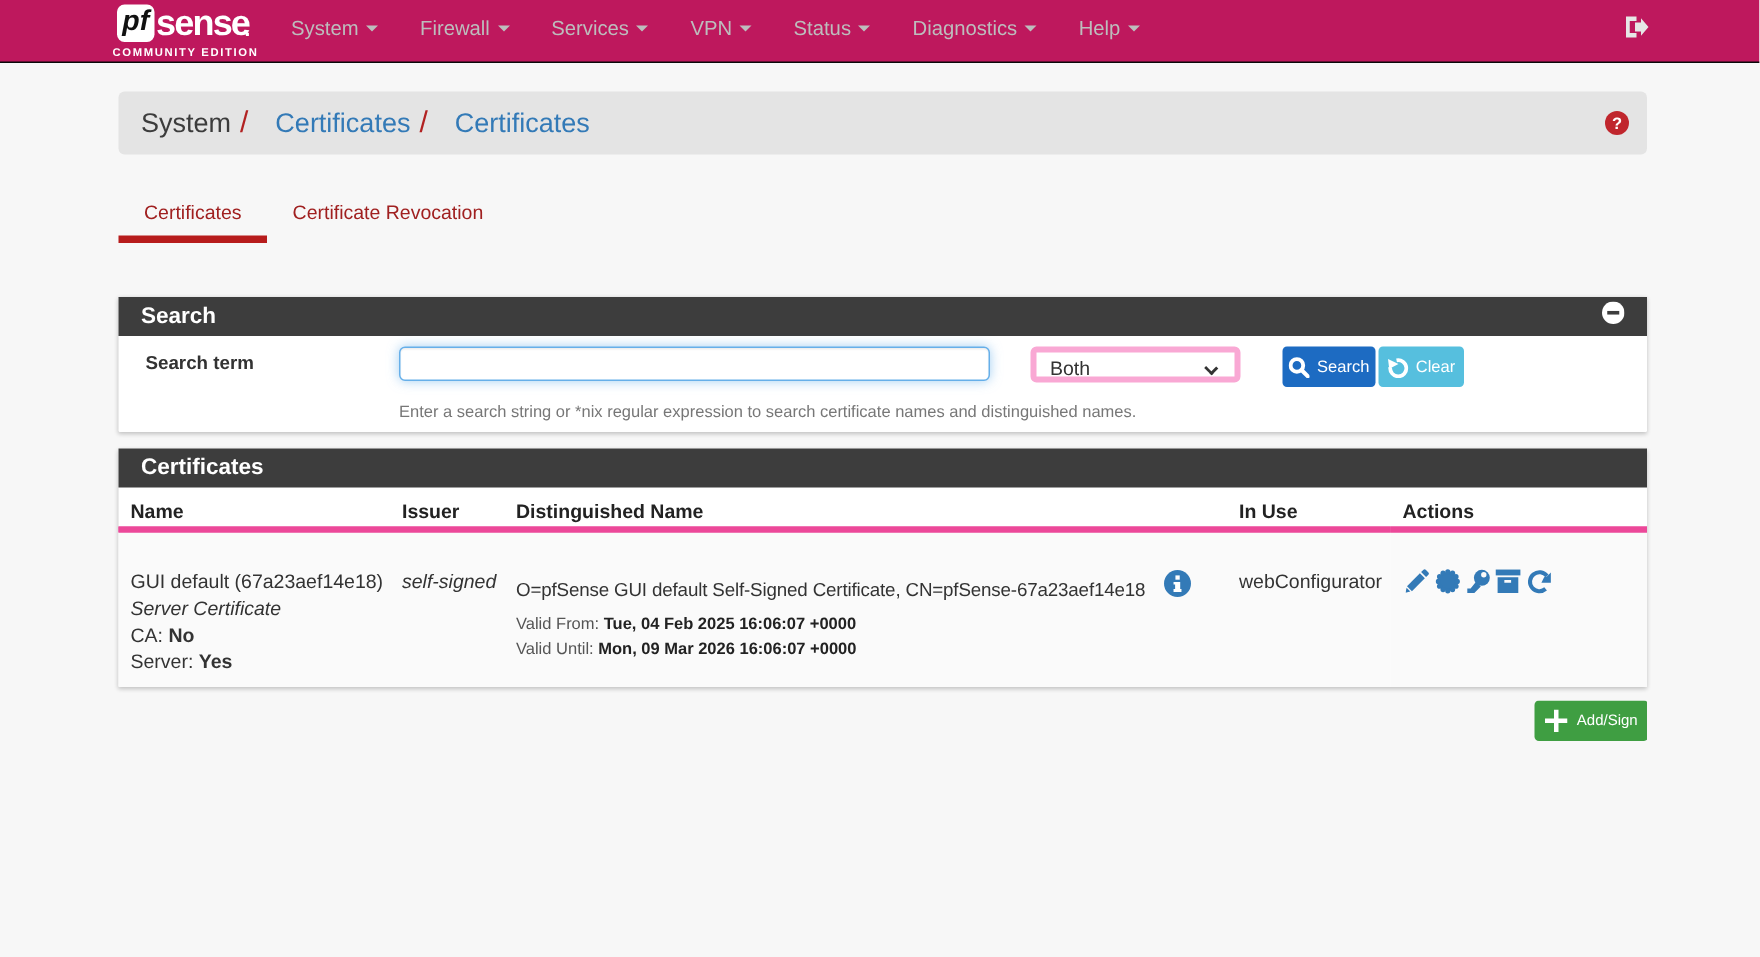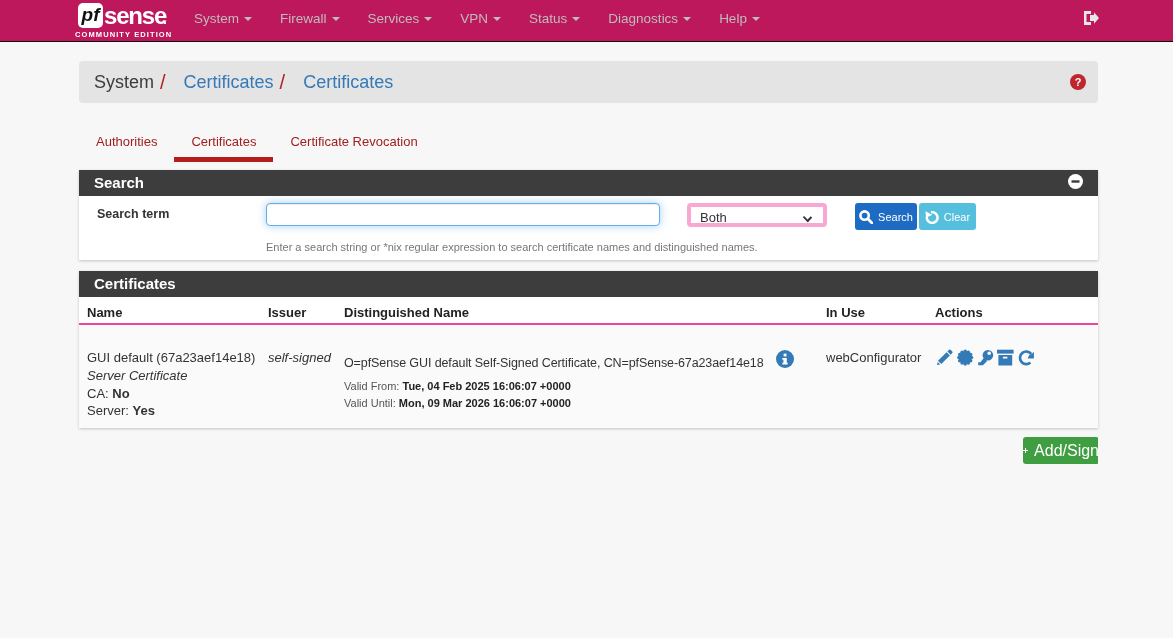--- a/index.html
+++ b/index.html
@@ -59,21 +59,21 @@
 
 
 .tabs { margin-top:20px; display:flex; }
 .tabs a {
   display:block; padding:11px 17px 8px; color:#a02020; text-decoration:none;
   border-bottom:5px solid transparent;
 }
 .tabs a.active { border-bottom-color:#b71c1c; }
 
 
-.panel { margin-top:8px; background:#fff; box-shadow:0 1px 3px rgba(0,0,0,.22); border-radius:1px; }
+.panel { margin-top:36px; background:#fff; box-shadow:0 1px 3px rgba(0,0,0,.22); border-radius:1px; }
 .panel + .panel { margin-top:11px; }
 .panel-heading {
   background:#3d3d3d; color:#fff; font-weight:bold; font-size:15px;
   padding:4px 15px; height:26px; line-height:18px;
   display:flex; align-items:center;
 }
 .panel-heading .ph-icon { margin-left:auto; }
 
 
 .search-body { position:relative; height:64px; }
@@ -101,36 +101,36 @@
 }
 .btn-search { position:absolute; left:776px; top:7px; width:62px; height:27px; background:#1d6bc2; }
 .btn-clear  { position:absolute; left:840px; top:7px; width:57px; height:27px; background:#56bfde; }
 .btn svg { margin-right:5px; }
 .search-help { position:absolute; left:187px; top:45px; color:#777; font-size:11px;text-align:center; }
 
 
 table.certs { width:100%; border-collapse:collapse; font-size:13px; table-layout:fixed; }
 table.certs th {
   text-align:left; font-weight:bold; color:#222;
-  padding:8px 8px 3px; border-bottom:2px solid #ec4899;
+  padding:8px 8px 3px; border-bottom:4px solid #ec4899;
 }
 table.certs td { padding:24px 8px 8px; vertical-align:top; background:#fafafa; white-space:nowrap; line-height:17.8px; }
 .lh { line-height:17.8px; }
 .dn-line span.dn-t { font-size:12.5px; letter-spacing:-0.1px; }
 .dn-valid { margin-top:5px; font-size:11px; line-height:17.6px; color:#555; }
 .dn-valid b { color:#222; }
 .dn-line { display:flex; align-items:flex-end; }
 .icon-info { margin-left:12px; margin-top:1px; }
 .act-icons { display:flex; gap:3px; margin-top:0px; margin-left:2px; }
 
 
 .addrow { overflow:hidden; margin-top:9px; }
 .btn-add {
   float:right; width:76px; height:27px; margin-right:-1px; background:#3f9e42; border-radius:3px;
-  color:#fff; font-size:16px; display:flex; align-items:center; justify-content:center;
+  color:#fff; font-size:10px; display:flex; align-items:center; justify-content:center;
 }
 .btn-add svg { margin-right:6px; }
 </style>
 </head>
 <body>
 
 <div class="navbar">
   <div class="wrap">
     <div class="brand">
       <div class="pfbox">pf</div>
@@ -179,21 +179,20 @@
       <a>Certificates</a>
     <span class="bc-help">
       <svg width="16" height="16" viewBox="0 0 16 16">
         <circle cx="8" cy="8" r="8" fill="#c0262d"></circle>
         <text x="8" y="12" font-size="11" font-weight="bold" fill="#fff" text-anchor="middle" font-family="Liberation Sans">?</text>
       </svg>
     </span>
   </div>
 
   <div class="tabs">
-    <a>Authorities</a>
     <a class="active">Certificates</a>
     <a>Certificate Revocation</a>
   </div>
 
   <div class="panel">
     <div class="panel-heading">Search
       <span class="ph-icon">
         <svg width="15" height="15" viewBox="0 0 15 15">
           <circle cx="7.5" cy="7.5" r="7.5" fill="#fff"></circle>
           <rect x="3.5" y="6.3" width="8" height="2.4" fill="#3d3d3d"></rect>

